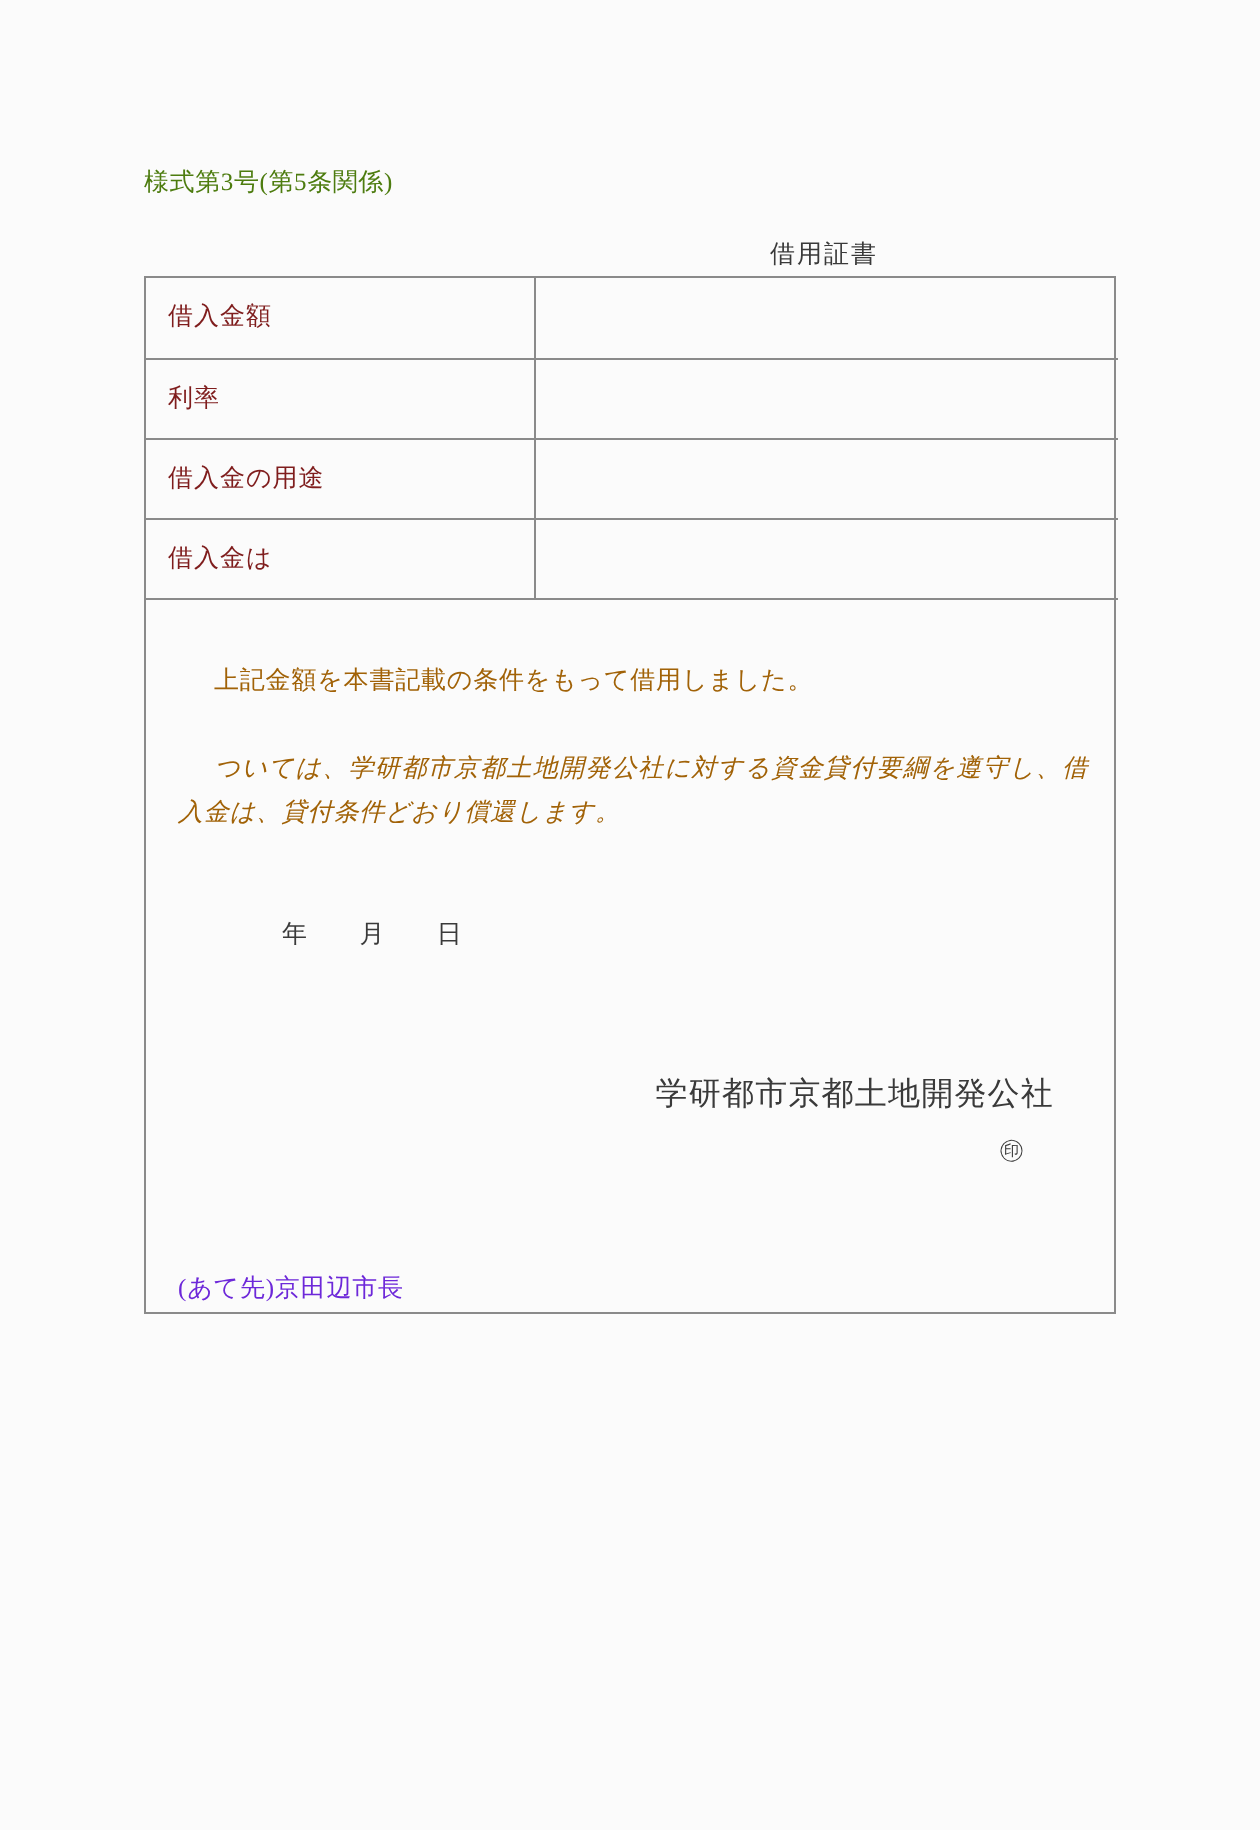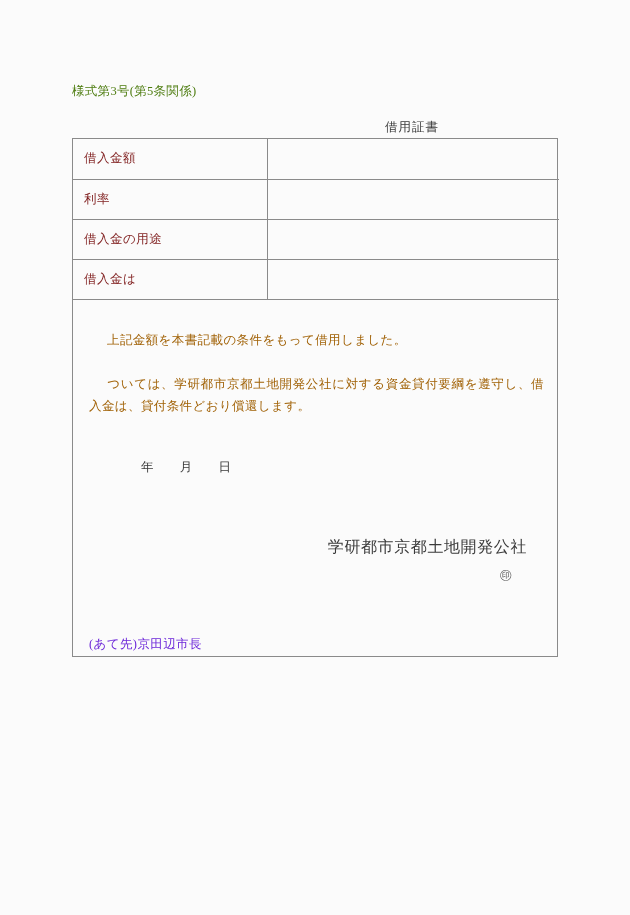--- a/index.html
+++ b/index.html
@@ -106,20 +106,21 @@
     line-height: 22px;
     letter-spacing: 0.4px;
     color: #a16207;
     text-align: justify;
   }
   .para-1 {
     top: 30px;
   }
   .para-2 {
     top: 74px;
+    font-style: italic;
   }
   .para .indent {
     display: inline-block;
     width: 18px;
   }
 
   
   .date-line {
     position: absolute;
     left: 68px;

